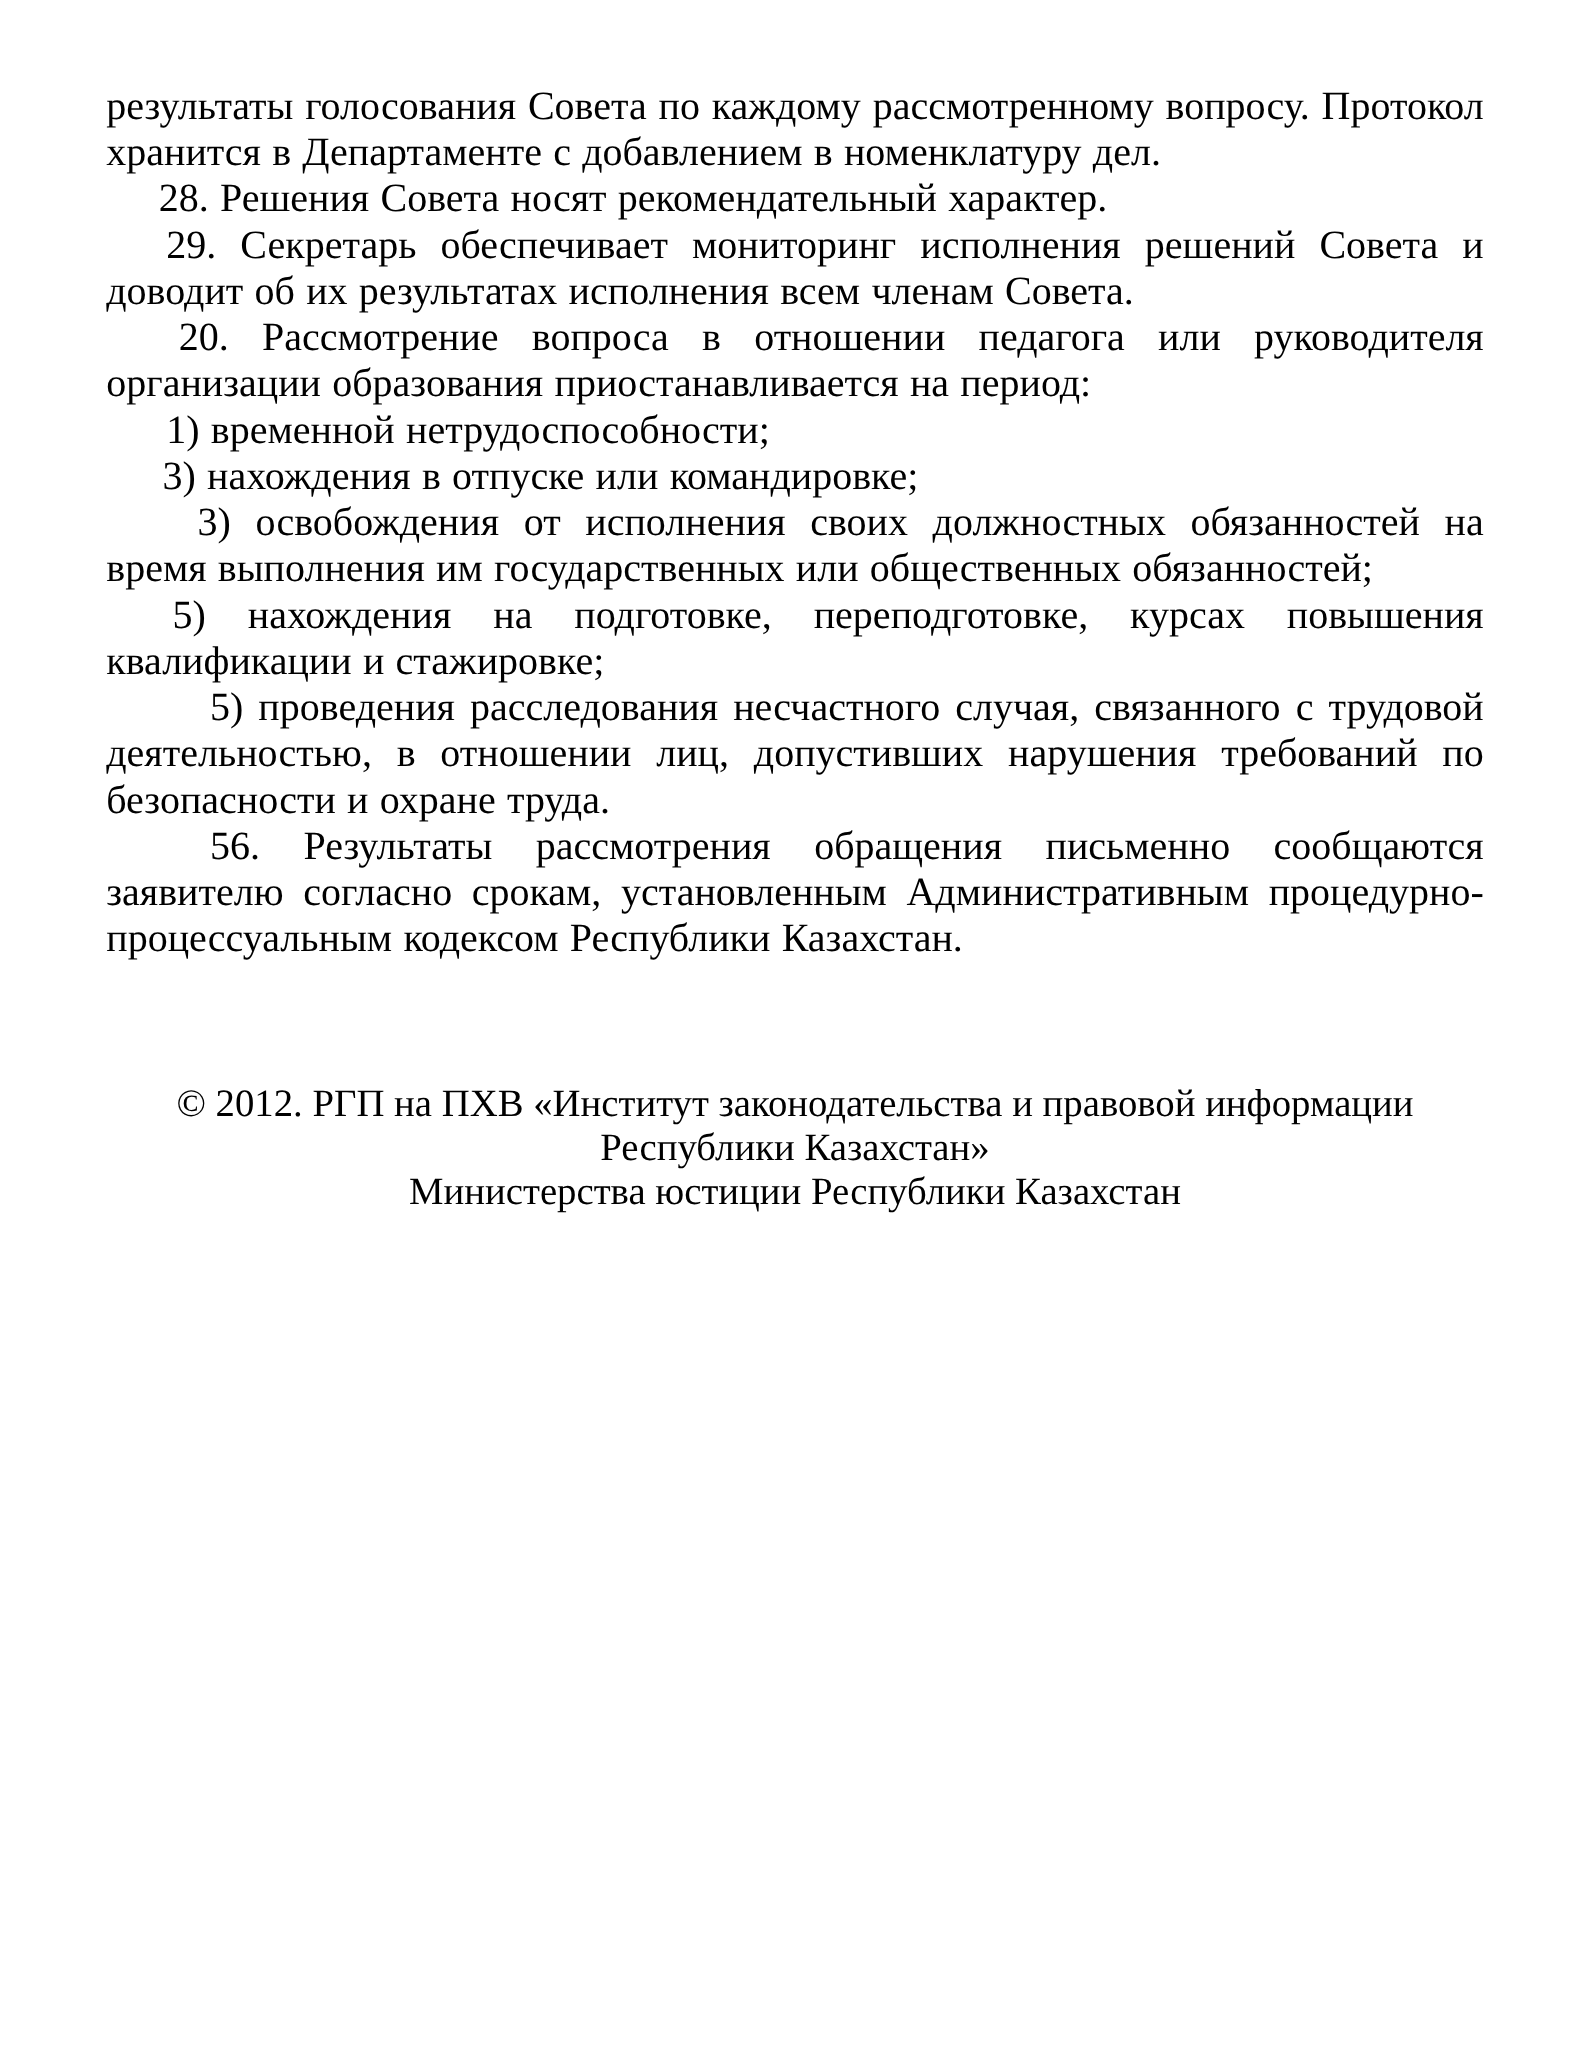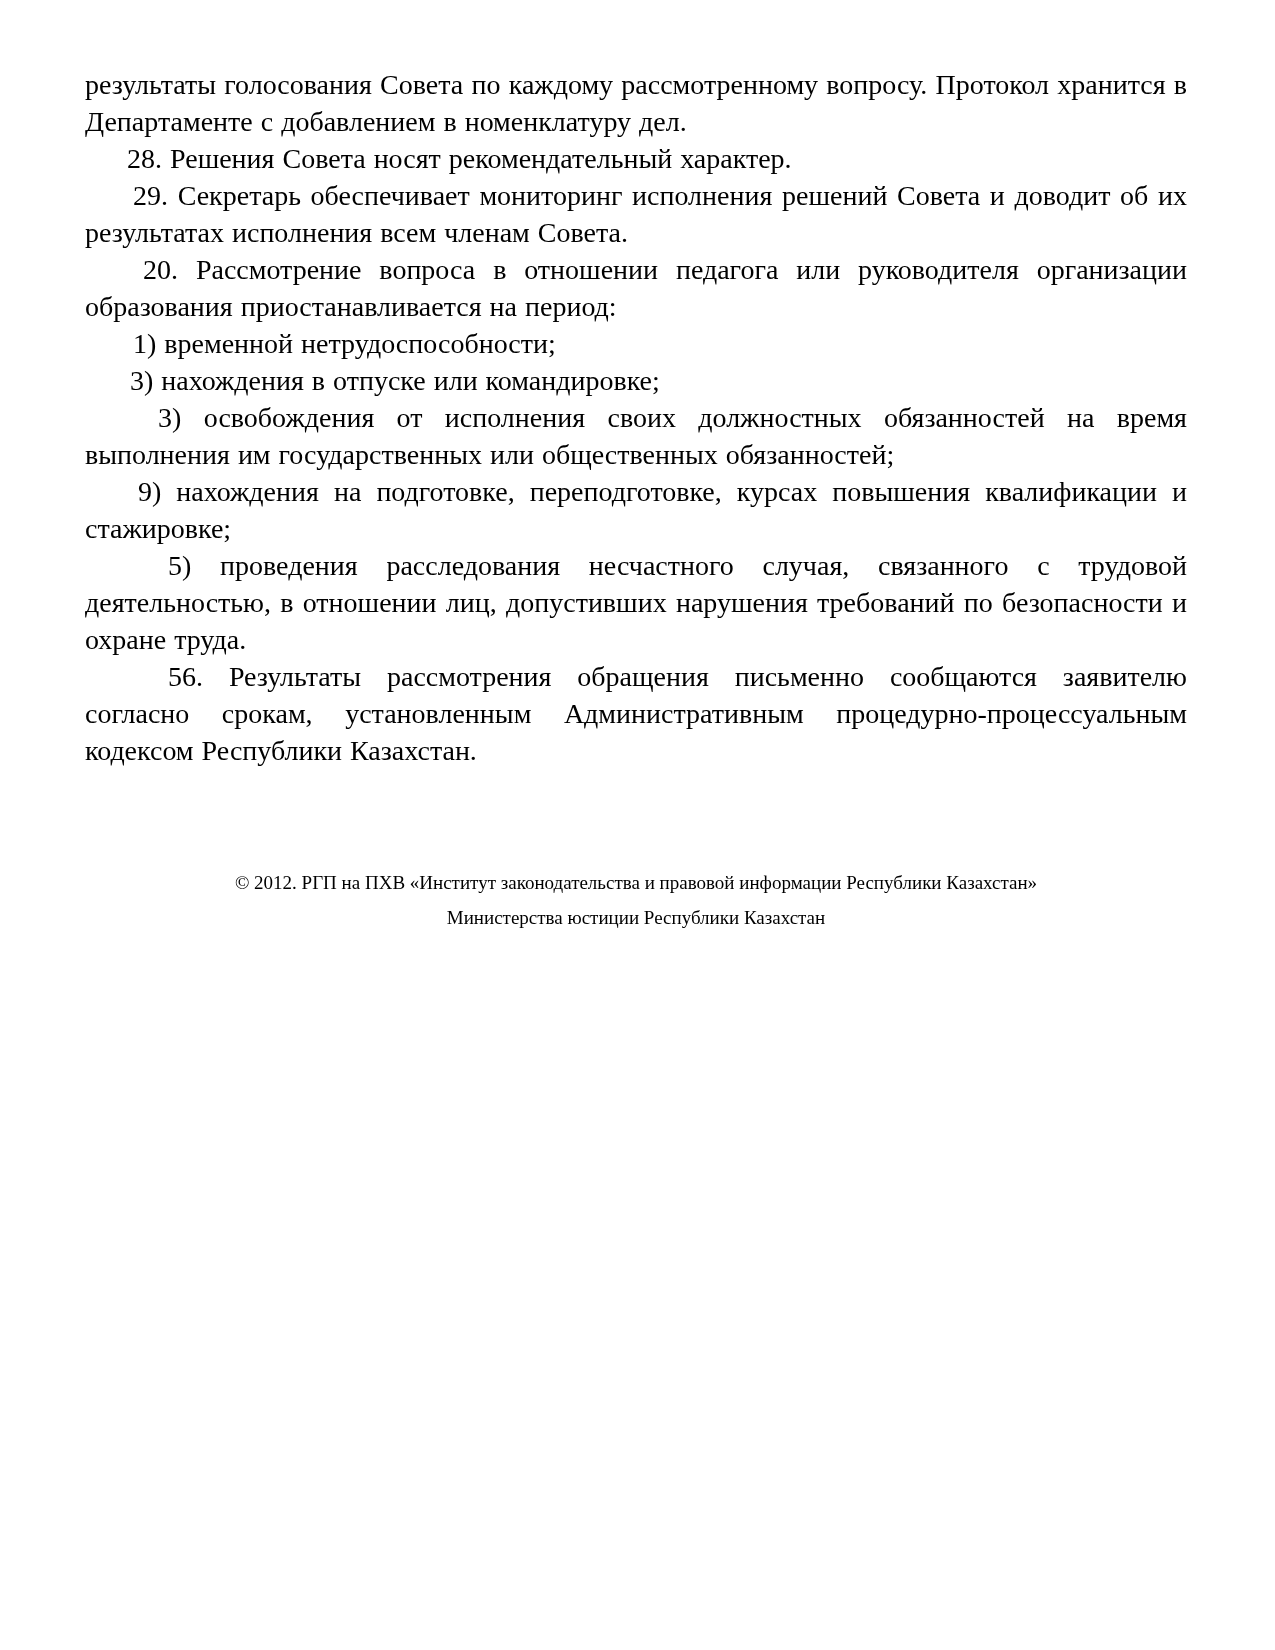--- a/index.html
+++ b/index.html
@@ -19,42 +19,42 @@
     box-sizing: border-box;
   }
   .content {
     position: absolute;
     top: 66px;
     left: 85px;
     width: 1102px;
   }
   .content p.para {
     margin: 0;
-    font-size: 28px;
+    font-size: 32px;
     line-height: 37px;
     text-align: justify;
     word-spacing: 1px;
   }
   
   .ind-0   { text-indent: 0; }
   .ind-42  { text-indent: 42px; }
   .ind-45  { text-indent: 45px; }
   .ind-48  { text-indent: 48px; }
   .ind-53  { text-indent: 53px; }
   .ind-58  { text-indent: 58px; }
   .ind-73  { text-indent: 73px; }
   .ind-80  { text-indent: 80px; }
   .ind-83  { text-indent: 83px; }
   .footer {
     margin-top: 96px;
     text-align: center;
   }
   .footer p {
     margin: 0;
-    font-size: 19px;
+    font-size: 31px;
     line-height: 35px;
     text-align: center;
   }
 </style>
 </head>
 <body>
 
 <div class="page">
   <div class="content">
 
@@ -65,21 +65,21 @@
     <p class="para ind-48">29. Секретарь обеспечивает мониторинг исполнения решений Совета и доводит об их результатах исполнения всем членам Совета.</p>
 
     <p class="para ind-58">20. Рассмотрение вопроса в отношении педагога или руководителя организации образования приостанавливается на период:</p>
 
     <p class="para ind-48">1) временной нетрудоспособности;</p>
 
     <p class="para ind-45">3) нахождения в отпуске или командировке;</p>
 
     <p class="para ind-73">3) освобождения от исполнения своих должностных обязанностей на время выполнения им государственных или общественных обязанностей;</p>
 
-    <p class="para ind-53">9) нахождения на подготовке, переподготовке, курсах повышения квалификации и стажировке;</p>
+    <p class="para ind-53">5) нахождения на подготовке, переподготовке, курсах повышения квалификации и стажировке;</p>
 
     <p class="para ind-83">5) проведения расследования несчастного случая, связанного с трудовой деятельностью, в отношении лиц, допустивших нарушения требований по безопасности и охране труда.</p>
 
 
     <p class="para ind-83">56. Результаты рассмотрения обращения письменно сообщаются заявителю согласно срокам, установленным Административным процедурно-процессуальным кодексом Республики Казахстан.</p>
 
     <div class="footer">
       <p>© 2012. РГП на ПХВ «Институт законодательства и правовой информации Республики Казахстан»</p>
       <p>Министерства юстиции Республики Казахстан</p>
     </div>

